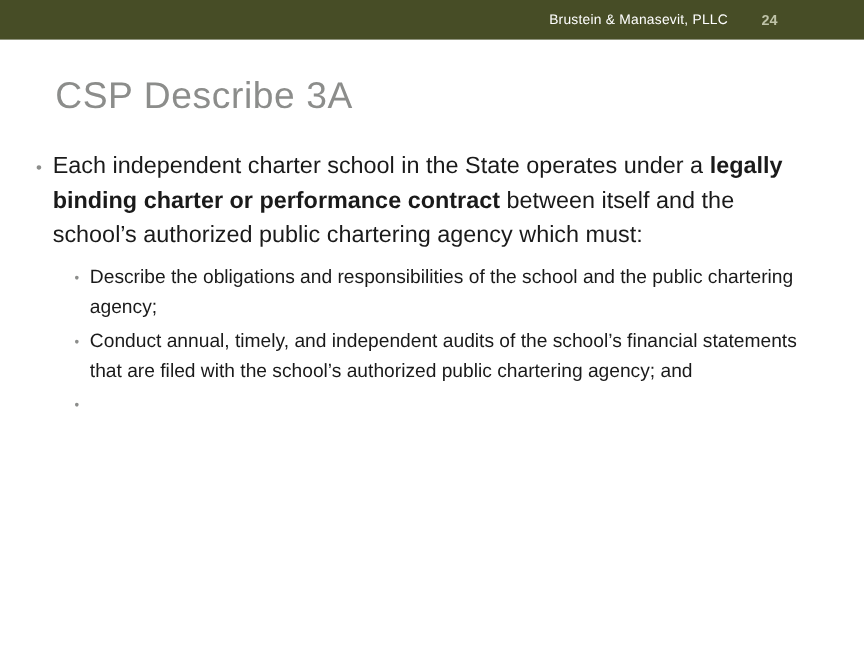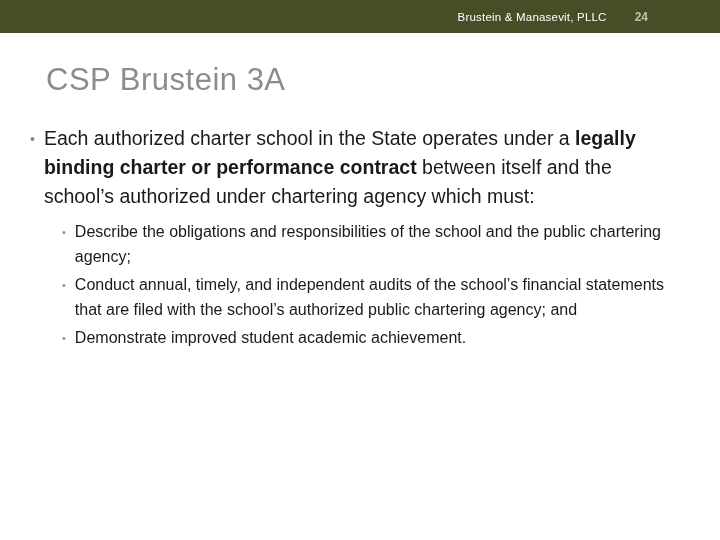--- a/index.html
+++ b/index.html
@@ -106,41 +106,40 @@
 </head>
 <body>
 
 <div class="slide">
 
   <header class="top-bar">
     <span class="firm-name">Brustein &amp; Manasevit, PLLC</span>
     <span class="page-number">24</span>
   </header>
 
-  <h1 class="slide-title">CSP Brustein 3A</h1>
+  <h1 class="slide-title">CSP Describe 3A</h1>
 
   <div class="body-area">
 
     <div class="main-bullet">
       <span class="marker">•</span>
       <p class="text">
-        <span>Each authorized charter school in the State operates under a </span><span class="run-bold">legally binding charter or performance contract</span><span> between itself and the school’s authorized under chartering agency which must:</span>
+        <span>Each independent charter school in the State operates under a </span><span class="run-bold">legally binding charter or performance contract</span><span> between itself and the school’s authorized public chartering agency which must:</span>
       </p>
     </div>
 
     <ul class="sub-list">
       <li>
         <span class="marker">•</span>
         <p class="text">Describe the obligations and responsibilities of the school and the public chartering agency;</p>
       </li>
       <li>
         <span class="marker">•</span>
         <p class="text">Conduct annual, timely, and independent audits of the school’s financial statements that are filed with the school’s authorized public chartering agency; and</p>
       </li>
       <li>
         <span class="marker">•</span>
-        <p class="text">Demonstrate improved student academic achievement.</p>
       </li>
     </ul>
 
   </div>
 
 </div>
 
 </body></html>

